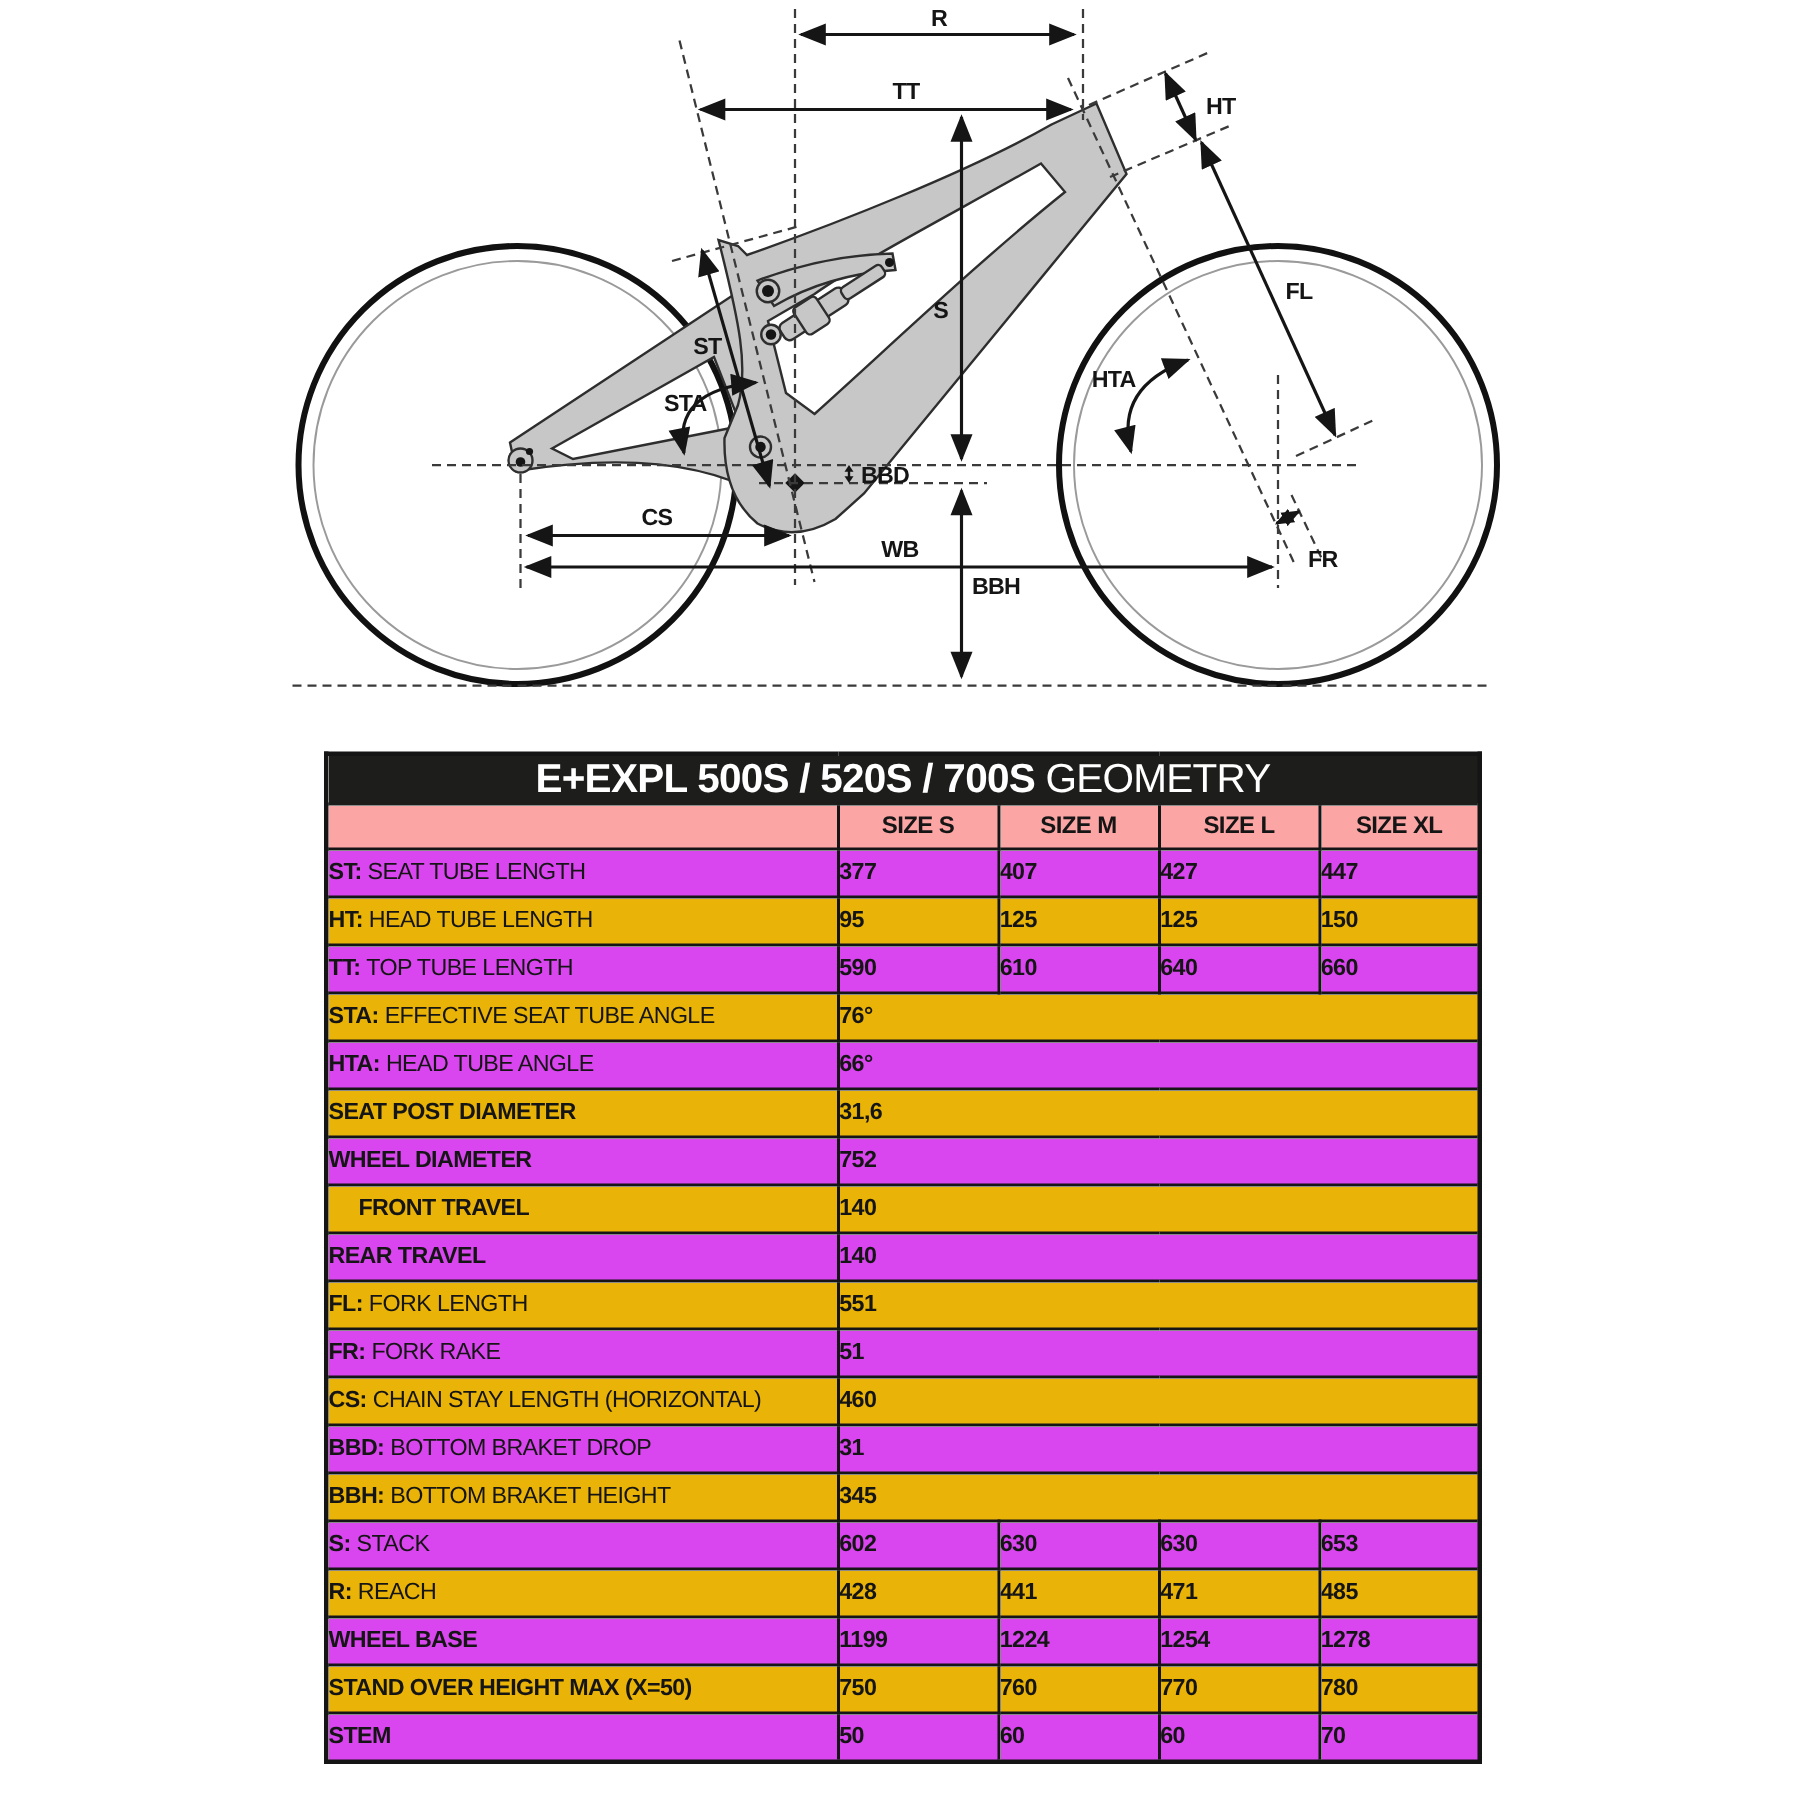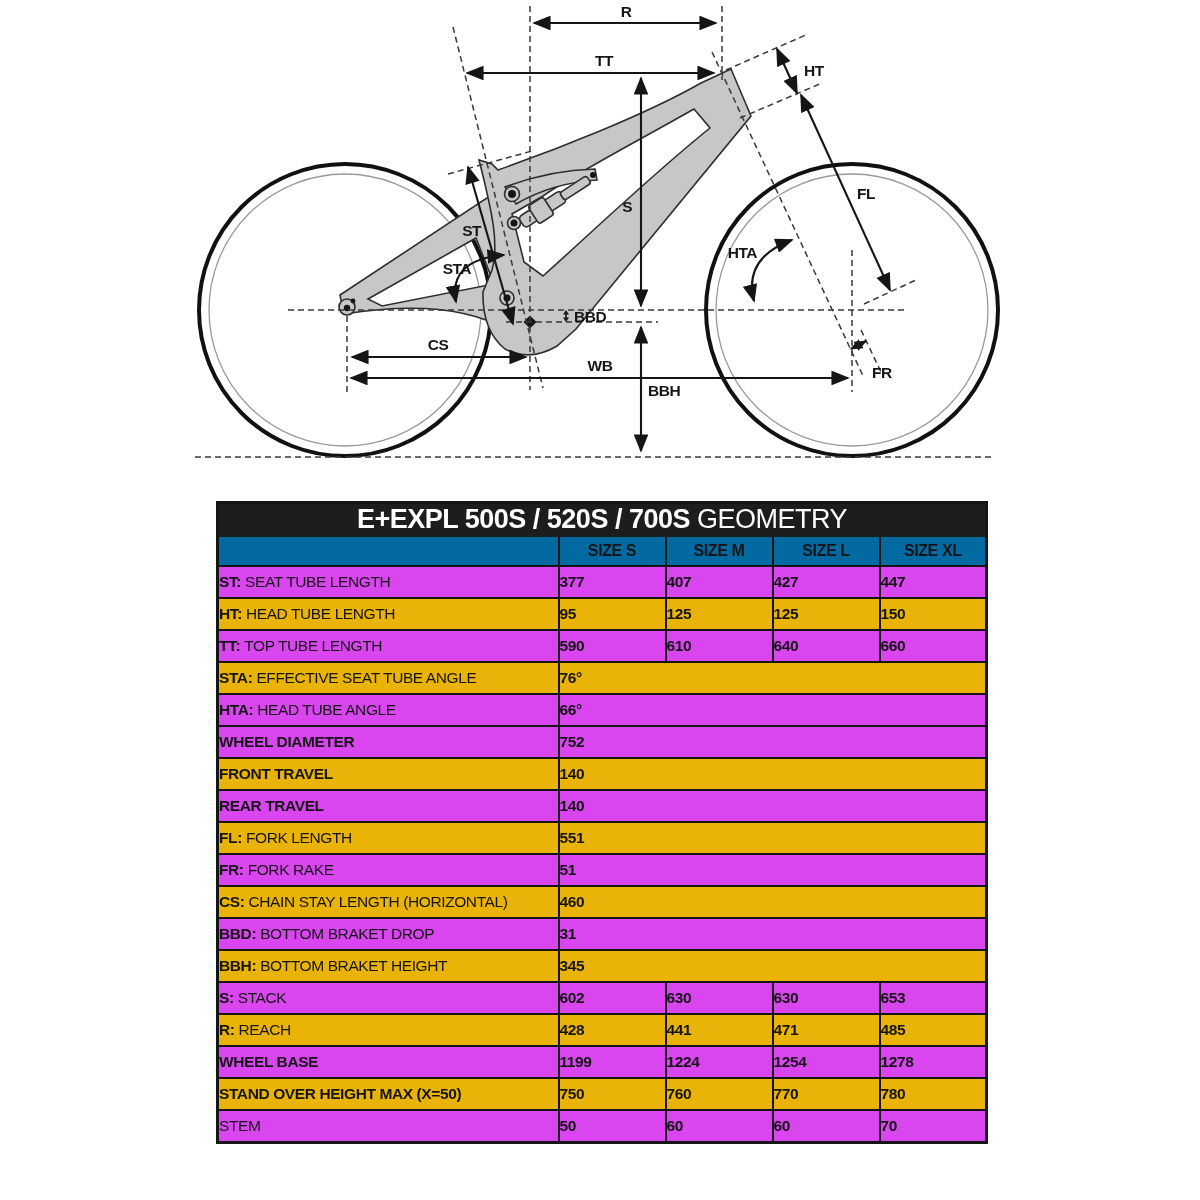--- a/index.html
+++ b/index.html
@@ -18,21 +18,21 @@
         letter-spacing:-0.5px;fill:#151515;}
 
   
   table.geo{position:absolute;left:216px;top:501px;width:769px;border-collapse:collapse;
             table-layout:fixed;border:3px solid #151515;}
   table.geo th, table.geo td{border:2px solid #151515;padding:0;height:30px;
             font-size:15.5px;letter-spacing:-0.4px;color:#151515;overflow:hidden;white-space:nowrap;}
   tr.title-row th{background:#1d1d1b;color:#fff;height:26px;border:2px solid #1d1d1b;
             font-size:27px;letter-spacing:-0.5px;text-align:center;font-weight:normal;}
   tr.title-row .tb{font-weight:bold;}
-  tr.head-row th{font-weight:bold;text-align:center;height:28px;font-size:16px;background:#0369a1;}
+  tr.head-row th{font-weight:bold;text-align:center;height:28px;font-size:16px;background:#fca5a5;}
   td.lbl{text-align:left;padding-left:8px;font-weight:normal;}
   td.lbl b{font-weight:bold;margin-right:4px;}
   td.lbl b:empty{margin-right:0;}
   td.val{text-align:left;font-weight:bold;font-size:16px;}
   tr.shaded td{background:#d946ef;}
   tr.plain td{background:#eab308;}
 </style>
 </head>
 <body>
 
@@ -194,26 +194,30 @@
           <td class="val">660</td>
         </tr>
         <tr class="plain">
           <td class="lbl"><b>STA:</b><span>EFFECTIVE SEAT TUBE ANGLE</span></td>
           <td class="val" colspan="4">76°</td>
         </tr>
         <tr class="shaded">
           <td class="lbl"><b>HTA:</b><span>HEAD TUBE ANGLE</span></td>
           <td class="val" colspan="4">66°</td>
         </tr>
+        <tr class="plain">
+          <td class="lbl"><b></b><span style="font-weight: bold;">SEAT POST DIAMETER</span></td>
+          <td class="val" colspan="4">31,6</td>
+        </tr>
         <tr class="shaded">
           <td class="lbl"><b></b><span style="font-weight: bold;">WHEEL DIAMETER</span></td>
           <td class="val" colspan="4">752</td>
         </tr>
         <tr class="plain">
-          <td class="lbl"><b></b><span style="font-weight: bold;">FRONT TRAVEL</span></td>
+          <td class="lbl"><b></b><span style="font-weight: bold; padding-left: 20px;">FRONT TRAVEL</span></td>
           <td class="val" colspan="4">140</td>
         </tr>
         <tr class="shaded">
           <td class="lbl"><b></b><span style="font-weight: bold;">REAR TRAVEL</span></td>
           <td class="val" colspan="4">140</td>
         </tr>
         <tr class="plain">
           <td class="lbl"><b>FL:</b><span>FORK LENGTH</span></td>
           <td class="val" colspan="4">551</td>
         </tr>
@@ -255,21 +259,21 @@
           <td class="val">1278</td>
         </tr>
         <tr class="plain">
           <td class="lbl"><b></b><span style="font-weight: bold;">STAND OVER HEIGHT MAX (X=50)</span></td>
           <td class="val">750</td>
           <td class="val">760</td>
           <td class="val">770</td>
           <td class="val">780</td>
         </tr>
         <tr class="shaded">
-          <td class="lbl"><b></b><span style="font-weight: normal;">STEM</span></td>
+          <td class="lbl"><b></b><span style="font-weight: bold;">STEM</span></td>
           <td class="val">50</td>
           <td class="val">60</td>
           <td class="val">60</td>
           <td class="val">70</td>
         </tr>
       </tbody>
   </table>
 </div>
 
 </body></html>

